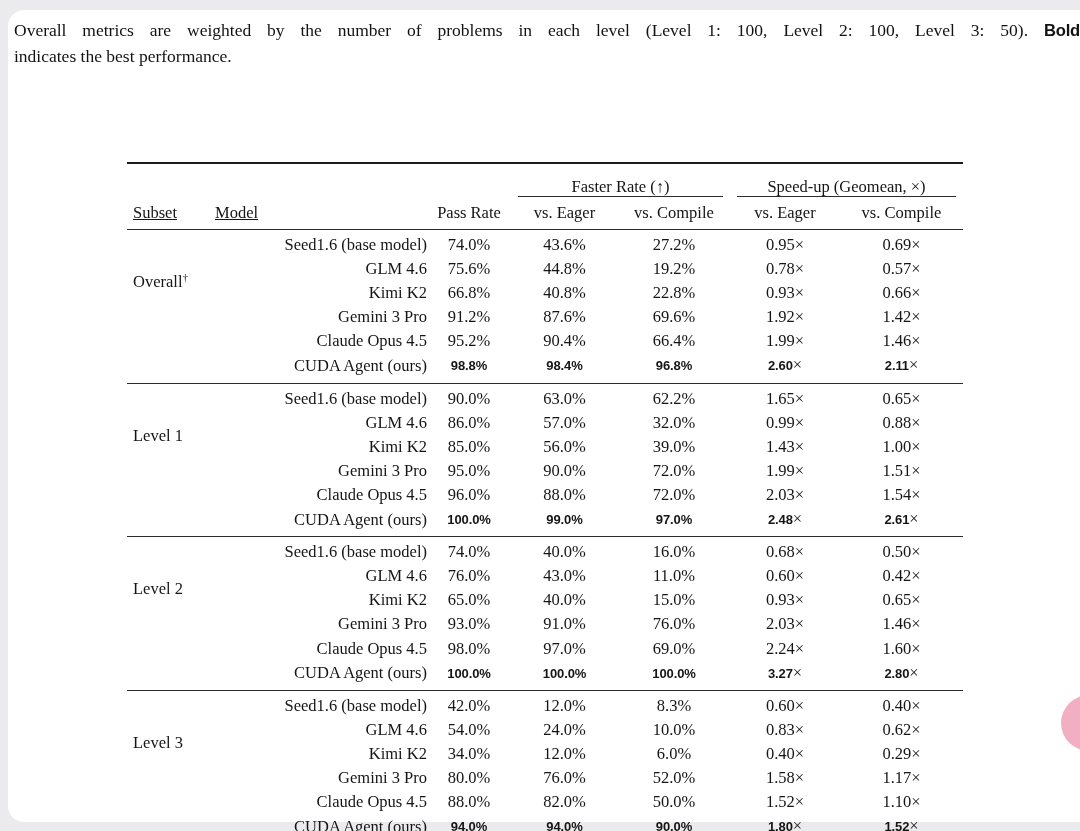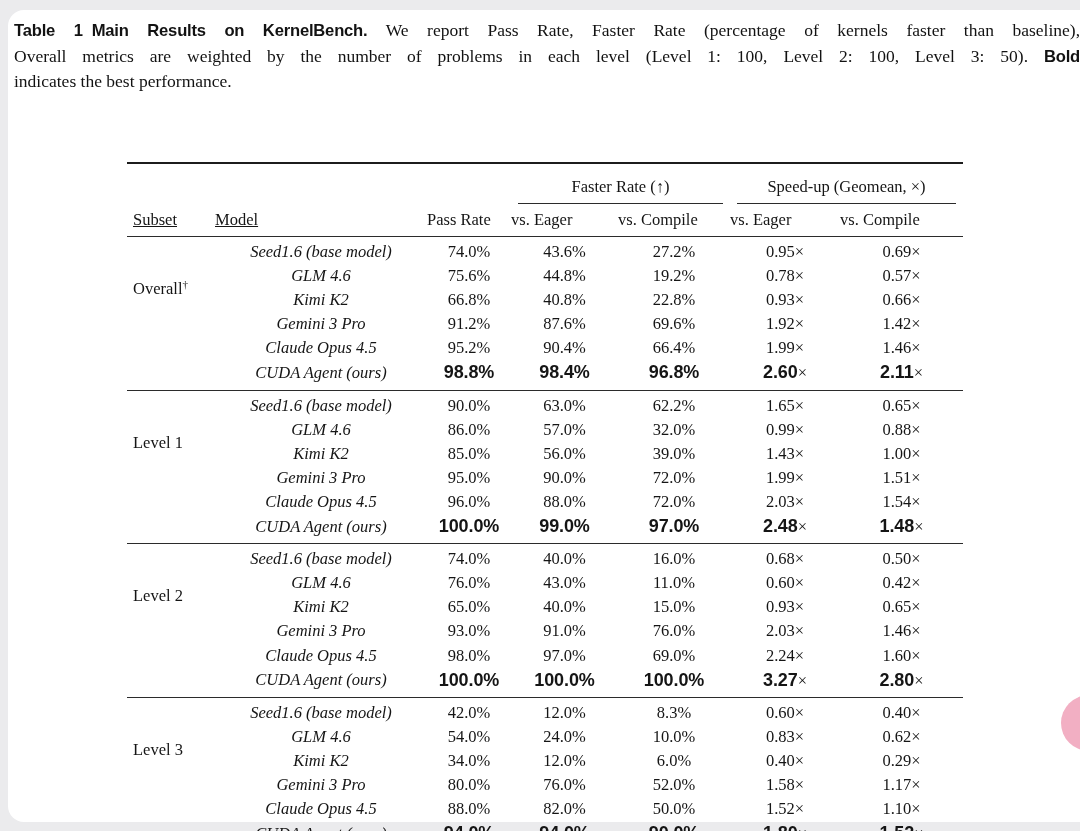--- a/index.html
+++ b/index.html
@@ -27,63 +27,62 @@
   .cap-gap{margin-right:9px;}
   
   table.results{
     position:absolute;left:119px;top:152px;width:836px;
     border-collapse:collapse;table-layout:fixed;
     font-size:16.5px;color:#151515;
   }
   table.results th{font-weight:normal;padding:0;}
   tr.group-row th{
     border-top:2.4px solid #1c1c1c;height:33px;
-    vertical-align:bottom;padding-bottom:7px;text-align:center;
+    vertical-align:bottom;text-align:center;
   }
   th.group-label{position:relative;}
   th.group-label::after{
     content:"";position:absolute;left:7px;right:7px;bottom:0;
     border-bottom:1.3px solid #2b2b2b;
   }
   tr.col-row th{
     height:32px;vertical-align:middle;
     border-bottom:1.3px solid #2b2b2b;
   }
   .al{text-align:left;text-decoration:underline;}
-  .ac{text-align:left;}
+  .ac{text-align:center;}
   tbody{border-bottom:1.3px solid #2b2b2b;}
   tbody.last{border-bottom:2.4px solid #1c1c1c;}
   tbody td{height:24.1px;line-height:24.1px;padding:0;vertical-align:middle;}
   tbody tr.first td{padding-top:3px;}
   tbody tr.lastrow td{padding-bottom:4px;}
   tbody td.subset{
     vertical-align:top;padding-top:28px;padding-left:6px;text-align:left;
   }
   tbody tr.first td.subset{padding-top:40px;}
-  td.model{text-align:center;font-style:italic;}
+  td.model{text-align:right;}
   td.num{text-align:center;}
   sup.dagger{font-size:11px;line-height:0;}
   .bold-val{
     font-family:"Liberation Sans", sans-serif;font-weight:800;
-    font-size:18px;letter-spacing:-0.1px;
+    font-size:13px;letter-spacing:-0.1px;
   }
   .times-reg{font-family:"Liberation Serif", serif;font-weight:normal;font-size:16.5px;}
   
   .fab{
     position:absolute;left:1061px;top:695px;width:56px;height:56px;
     border-radius:50%;background:#f2afc3;
     box-shadow:0 0 0 11px #ffffff, 0 0 24px 20px rgba(255,255,255,0.92);
   }
 </style>
 </head>
 <body>
 
 <div class="page">
   <div class="caption" id="caption">
-      <div class="cap-line"><span class="cap-bold cap-gap">Table 1</span><span class="cap-bold">Main Results on KernelBench.</span><span> We report Pass Rate, Faster Rate (percentage of kernels faster than baseline),</span></div>
       <div class="cap-line"><span>Overall metrics are weighted by the number of problems in each level (Level 1: 100, Level 2: 100, Level 3: 50). </span><span class="cap-bold">Bold</span></div>
       <div class="cap-line last"><span>indicates the best performance.</span></div>
     </div>
   <table class="results" id="results">
     <colgroup>
       <col style="width:88px">
         <col style="width:212px">
         <col style="width:84px">
       <col style="width:107px">
         <col style="width:112px">
@@ -198,21 +197,21 @@
           <td class="num">72.0%</td>
           <td class="num">2.03×</td>
           <td class="num">1.54×</td>
         </tr>
         <tr class="lastrow">
           <td class="model">CUDA Agent (ours)</td>
           <td class="num"><span class="bold-val">100.0%</span></td>
           <td class="num"><span class="bold-val">99.0%</span></td>
           <td class="num"><span class="bold-val">97.0%</span></td>
           <td class="num"><span class="bold-val">2.48</span><span class="times-reg">×</span></td>
-          <td class="num"><span class="bold-val">1.48</span><span class="times-reg">×</span></td>
+          <td class="num"><span class="bold-val">2.61</span><span class="times-reg">×</span></td>
         </tr>
       </tbody>
       <tbody>
         <tr class="first ">
           <td class="subset" rowspan="6">Level 2</td>
           <td class="model">Seed1.6 (base model)</td>
           <td class="num">74.0%</td>
           <td class="num">40.0%</td>
           <td class="num">16.0%</td>
           <td class="num">0.68×</td>

